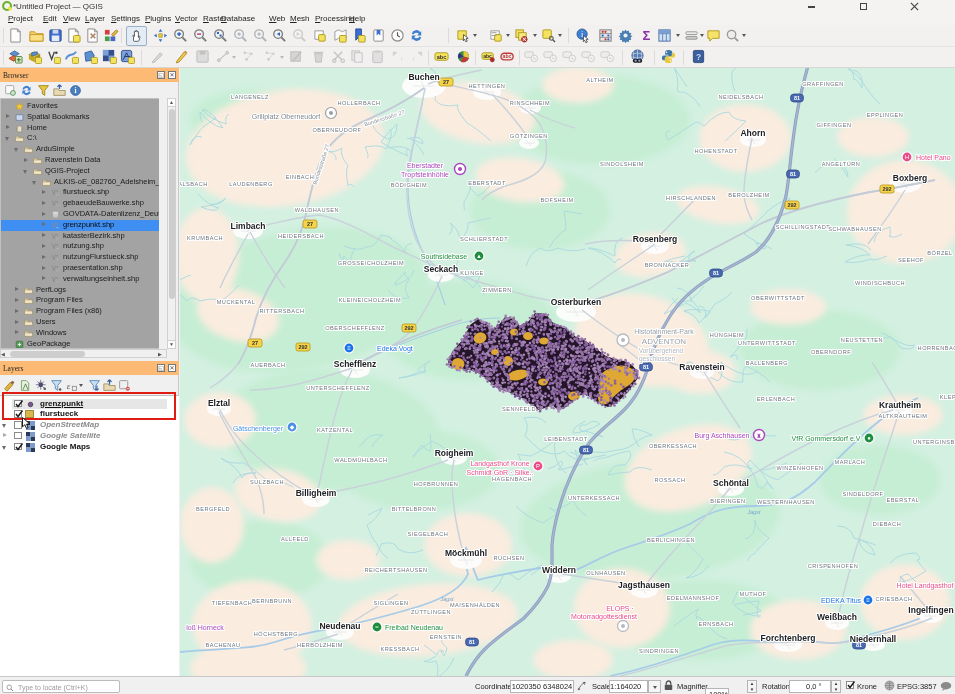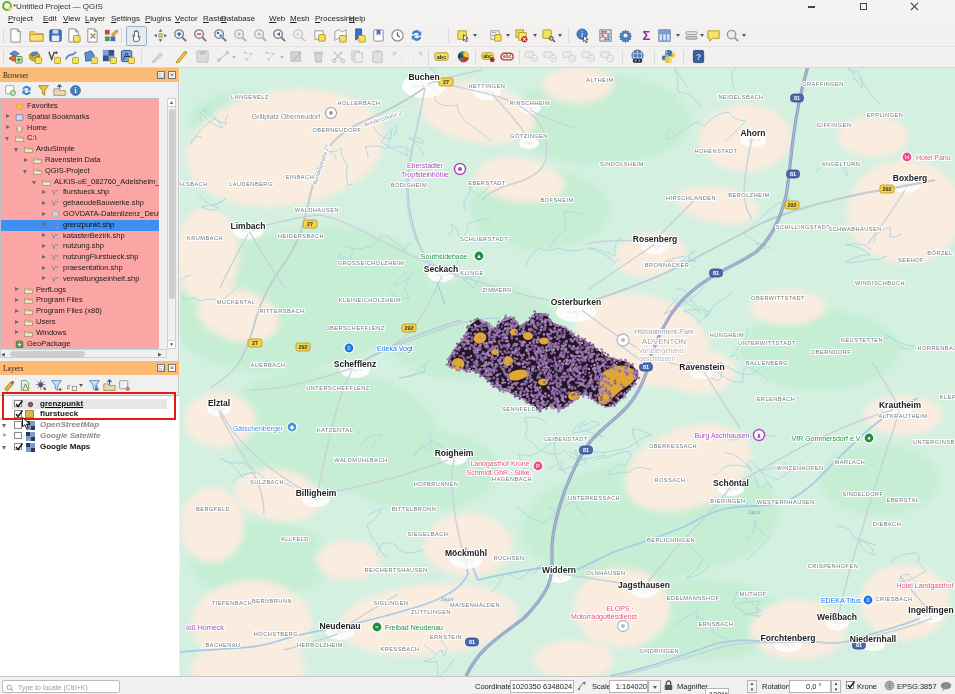--- a/index.html
+++ b/index.html
@@ -9,21 +9,21 @@
 #menubar{left:0;top:13px;width:955px;height:12px;background:#f4f3f2;font-size:8px;color:#222;text-align:center;}
 #menubar span{position:absolute;top:0.5px;}
 #tb1{left:0;top:25px;width:955px;height:22px;background:#f2f1f0;border-bottom:1px solid #e4e3e2;}
 #tb2{left:0;top:47px;width:955px;height:21px;background:#f2f1f0;border-bottom:1px solid #d8d7d6;}
 .sep{position:absolute;top:3px;width:1px;height:15px;background:#dcdbda;}
 .dd{position:absolute;top:9px;width:0;height:0;border-left:2.5px solid transparent;border-right:2.5px solid transparent;border-top:3.5px solid #555;}
 #sidebar{left:0;top:68px;width:179px;height:608px;background:#f0f0f0;border-right:1px solid #c8c8c8;}
 .phead{position:absolute;left:0;width:179px;height:14px;background:#fdba74;font-size:7.5px;color:#222;font-family:Liberation Serif, serif;}
 .ptitle{position:absolute;left:3px;top:3px;}
 .pbtn{position:absolute;top:3px;width:8px;height:8px;border:1px solid #777;color:#555;font-size:6px;line-height:6px;text-align:center;background:#fdfdfd;}
-#tree{position:absolute;left:0;top:98px;width:159px;height:251px;background:#fca5a5;border:1px solid #c0c0c0;border-right:none;overflow:hidden;font-size:7.5px;color:#1a1a1a;}
+#tree{position:absolute;left:0;top:98px;width:159px;height:251px;background:#a3a3a3;border:1px solid #c0c0c0;border-right:none;overflow:hidden;font-size:7.5px;color:#1a1a1a;}
 .trow{position:absolute;left:0;width:200px;height:10.8px;line-height:10.8px;white-space:nowrap;}
 .tarr{position:absolute;top:2.6px;width:0;height:0;}
 .arr-r{border-top:2.8px solid transparent;border-bottom:2.8px solid transparent;border-left:4px solid #6c6c6c;}
 .arr-d{border-left:2.8px solid transparent;border-right:2.8px solid transparent;border-top:4px solid #6c6c6c;margin-top:1.5px;}
 .ticon{position:absolute;top:1px;width:9px;height:9px;}
 .tlabel{position:absolute;top:0;}
 #vscroll{position:absolute;left:167px;top:98px;width:9px;height:251px;background:#f0f0f0;border:1px solid #d0d0d0;}
 #hscroll{position:absolute;left:0;top:349px;width:167px;height:9px;background:#f0f0f0;border:1px solid #d0d0d0;}
 #layerlist{position:absolute;left:0;top:395px;width:179px;height:283px;background:#fff;border-top:1px solid #c0c0c0;font-size:8px;}
 .lrow{position:absolute;left:0;width:179px;height:10.8px;line-height:10.8px;white-space:nowrap;}
@@ -738,21 +738,21 @@
       </svg>
       <span style="position:absolute;left:15px;top:3px">Type to locate (Ctrl+K)</span>
     </div>
 <span class="abs" style="left:475px;top:5px">Coordinate</span>
 <div class="sb-in" style="left:510px;top:2.5px;width:64px;height:13px;text-align:center;line-height:12px">1020350 6348024</div>
 <svg class="abs" style="left:577px;top:4px" width="10" height="10" viewBox="0 0 16 16">
       <path d="M2,14 C5,9 7,5 13,2 M13,2 l-4,1 M13,2 l-1,4" stroke="#555" stroke-width="1.3" fill="none"></path>
       <path d="M2,14 l3,-1 M2,14 l1,-3" stroke="#555" stroke-width="1.3" fill="none"></path>
     </svg>
 <span class="abs" style="left:592px;top:5px">Scale</span>
-<div class="sb-in" style="left:609px;top:2.5px;width:39px;height:13px;text-align:right;line-height:12px">1:164020</div>
+<div class="sb-in" style="left:609px;top:2.5px;width:39px;height:13px;text-align:left;line-height:12px">1:164020</div>
 <div class="sb-in" style="left:648px;top:2.5px;width:13px;height:13px;background:#f5f5f5">
       <div class="dd" style="left:3.5px;top:5px"></div>
     </div>
 <svg class="abs" style="left:664px;top:3px" width="9" height="11" viewBox="0 0 12 14">
       <rect x="1" y="6" width="10" height="7" rx="1" fill="#555"></rect>
       <path d="M3,6 V4 a3,3 0 0 1 6,0 v2" fill="none" stroke="#555" stroke-width="1.8"></path>
     </svg>
 <span class="abs" style="left:677px;top:5px">Magnifier</span>
 <div class="sb-in" style="left:705px;top:11px;width:24px;height:13px;padding-left:3px;line-height:12px">100%</div>
 <div class="abs" style="left:747px;top:2.5px;width:10px;height:13px;border:1px solid #b5b5b5;background:#f5f5f5;font-size:4.5px;color:#333;text-align:center;line-height:6px">▲<br>▼</div>

